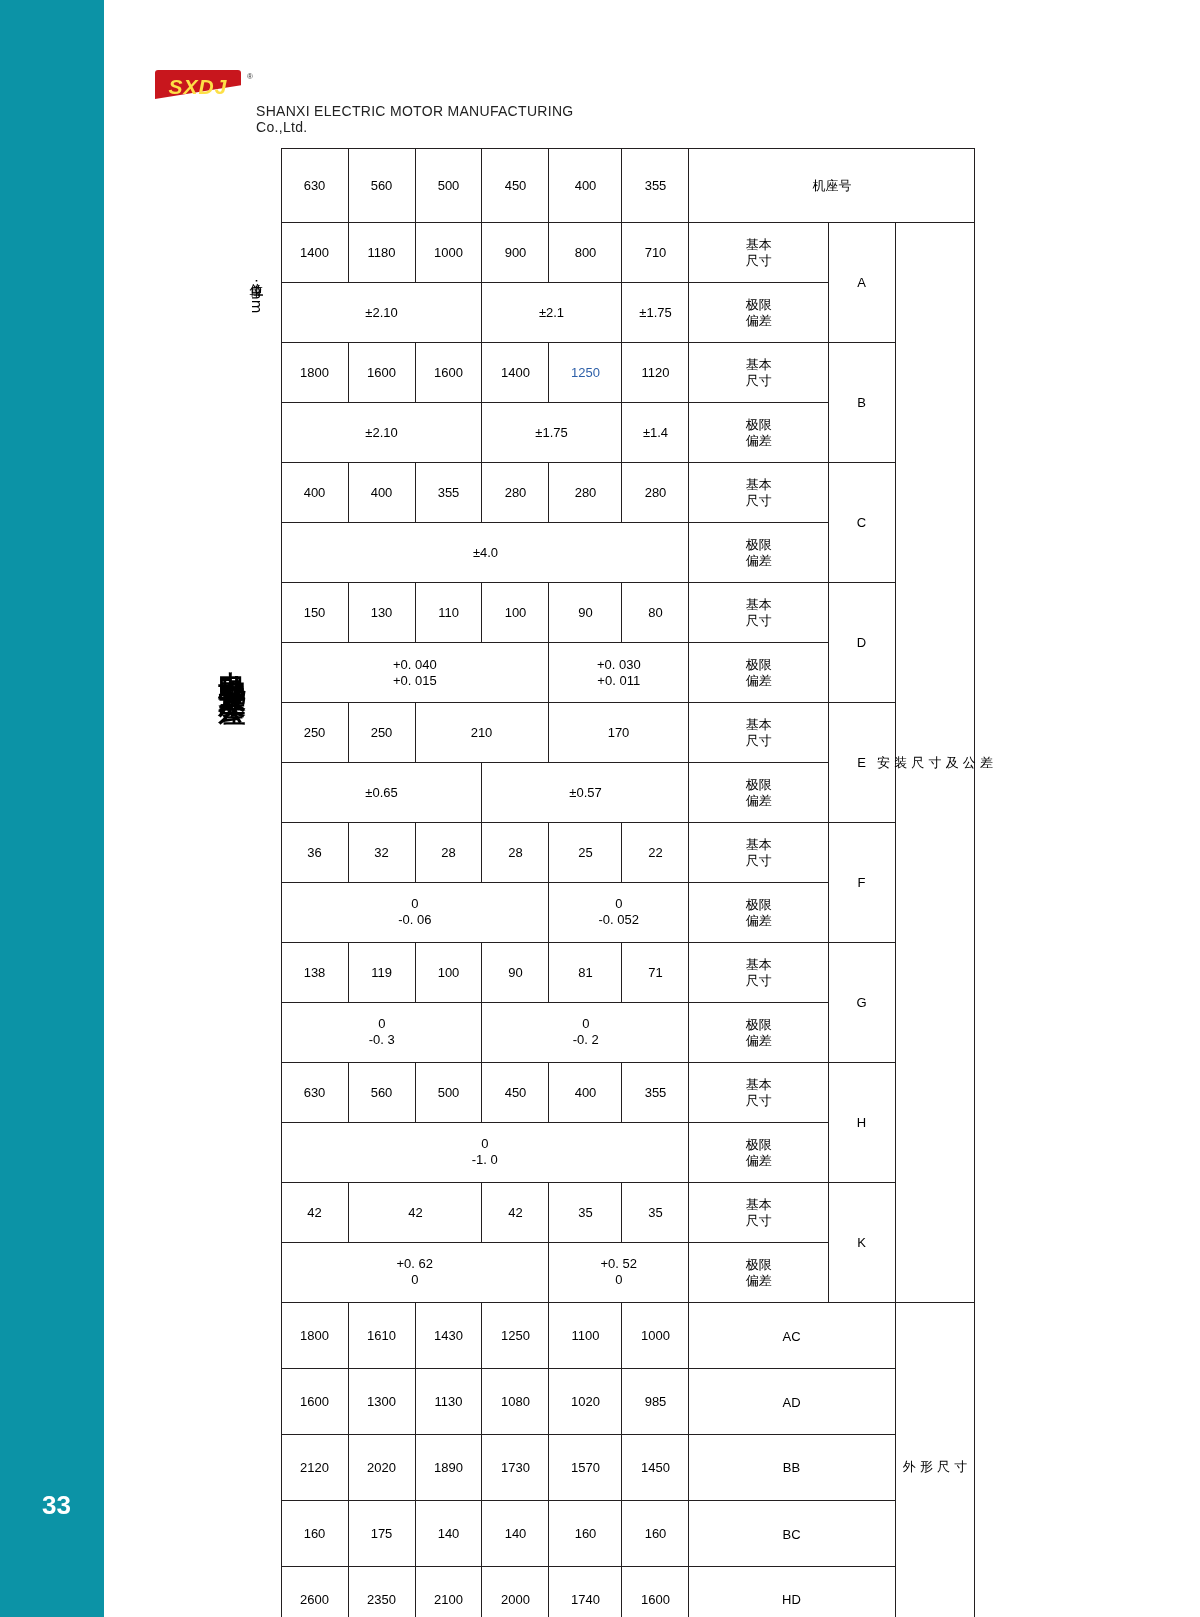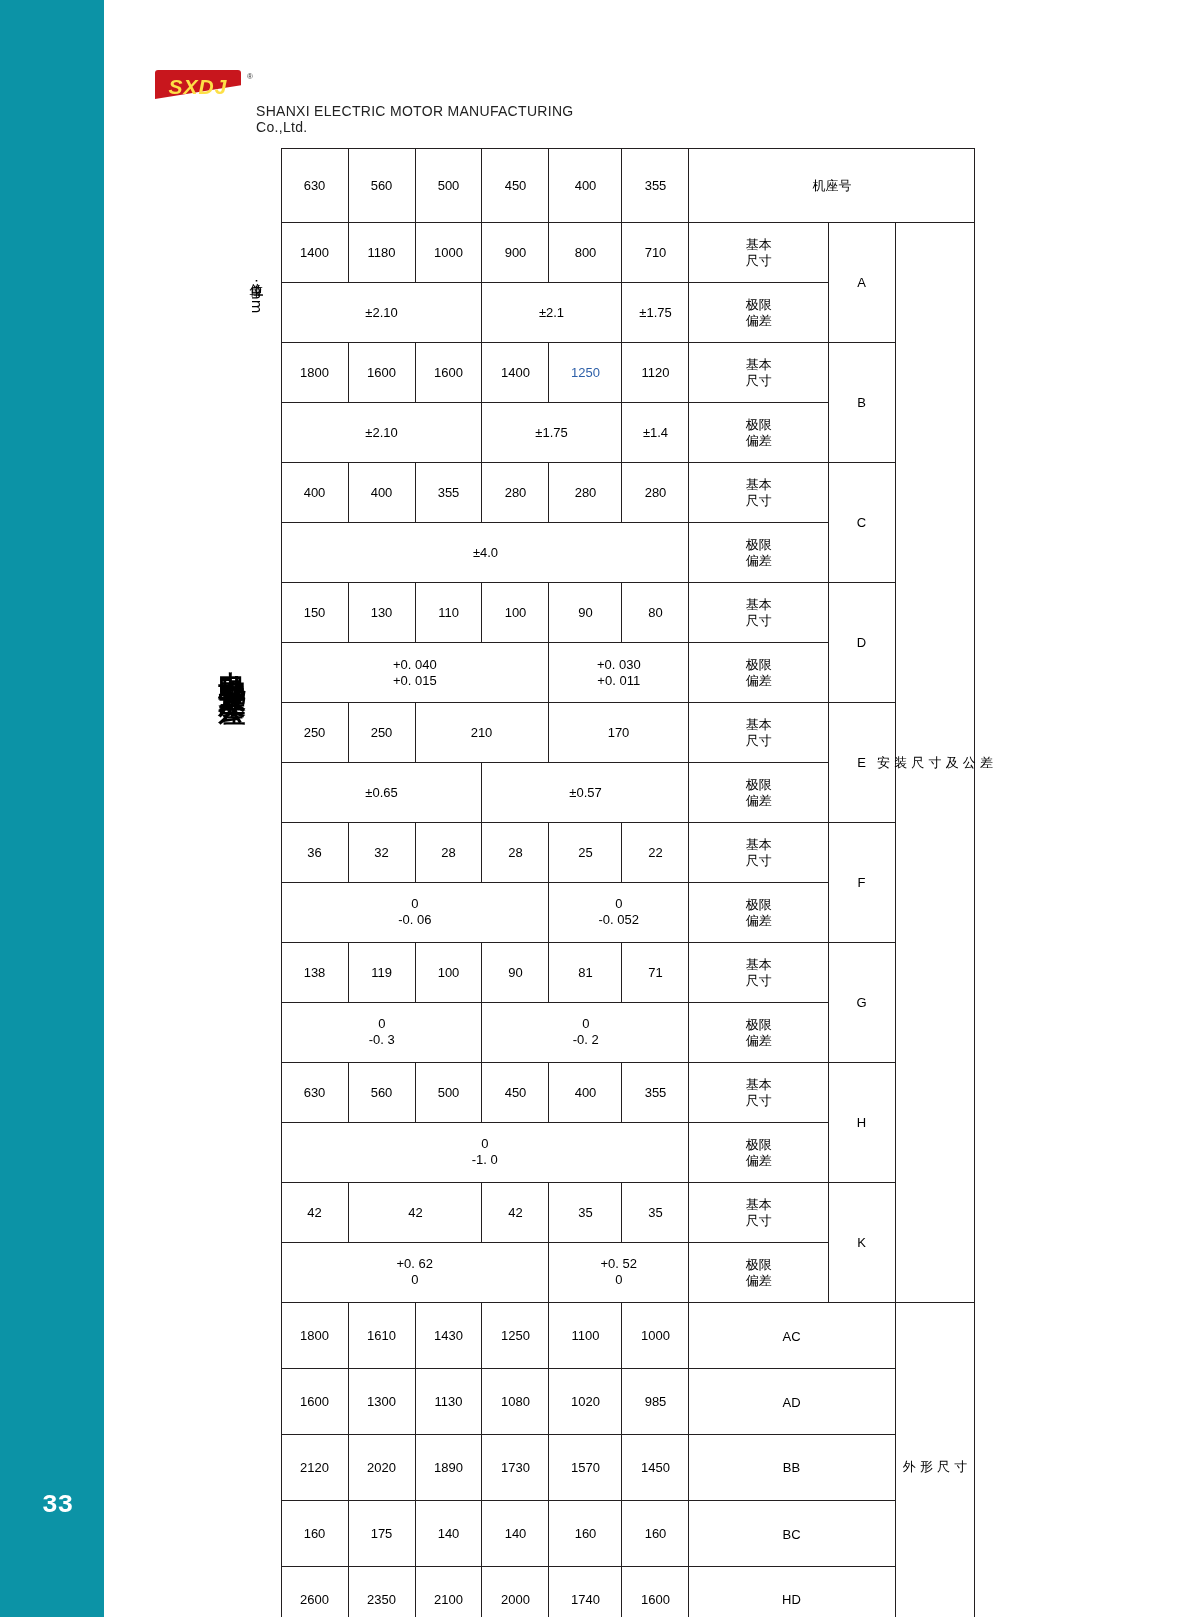--- a/index.html
+++ b/index.html
@@ -8,21 +8,21 @@
     font-family:"Liberation Sans", sans-serif;color:#000;
   }
   
   #left-bar{
     position:absolute;left:0;top:0;width:104px;height:1617px;
     background:#0c93a6;
   }
   #page-number{
     position:absolute;left:42px;top:1490px;
     color:#ffffff;font-size:26px;font-weight:bold;
-    font-family:Liberation Mono, monospace;
+    font-family:Liberation Sans, sans-serif;
   }
   
   #logo-block{
     position:absolute;left:155px;top:70px;width:430px;height:56px;
   }
   #logo-mark{
     position:absolute;left:0;top:0;width:86px;height:34px;
     background:#c8161d;border-radius:3px;
     color:#fde047;font-size:21px;font-weight:bold;letter-spacing:1px;
     text-align:center;line-height:34px;font-style:italic;

